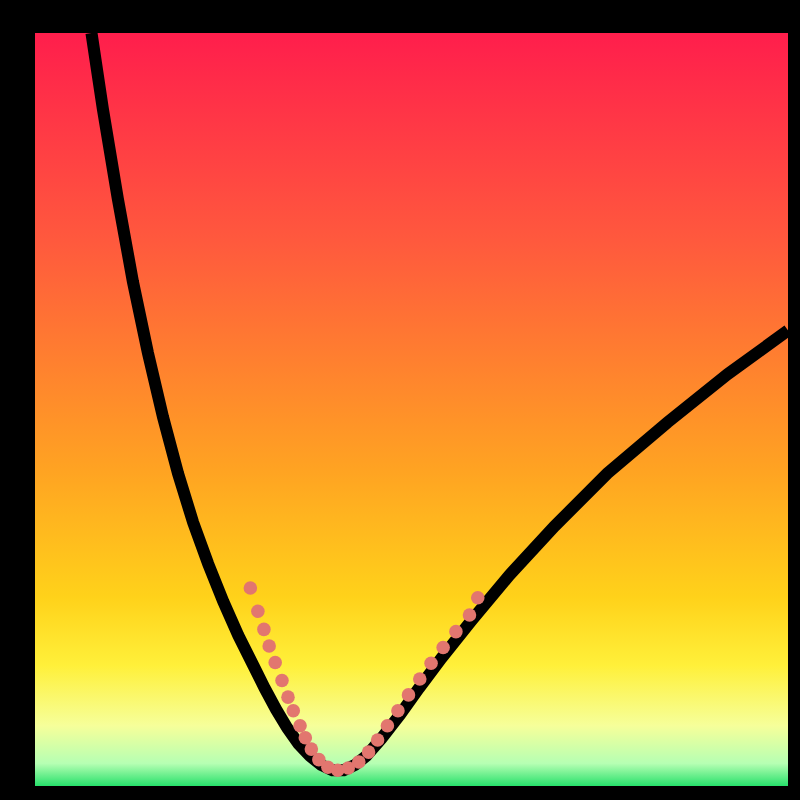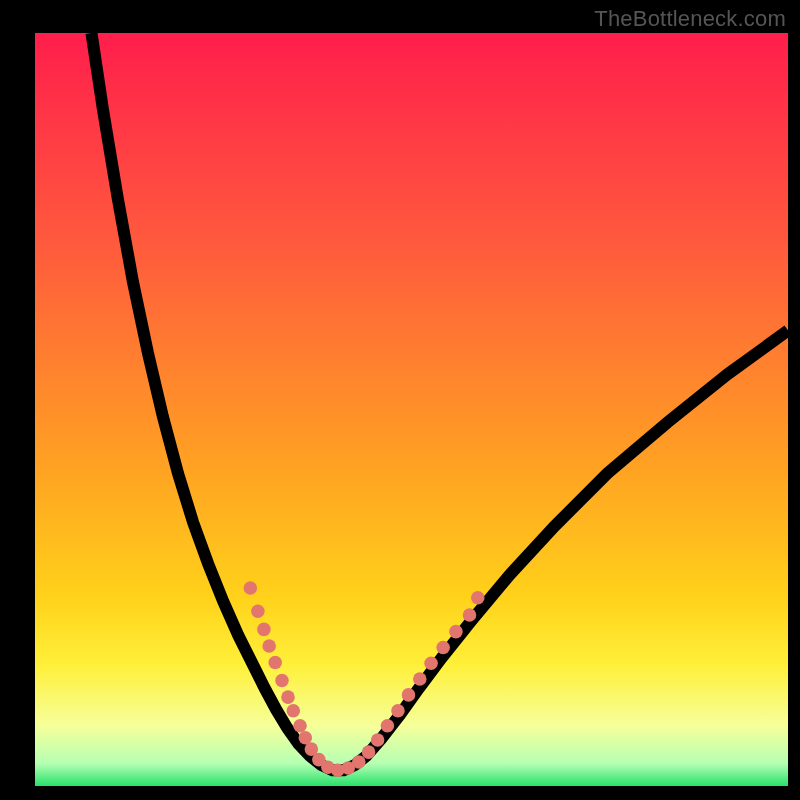--- a/index.html
+++ b/index.html
@@ -97,14 +97,13 @@
           <circle cx="49.6" cy="87.9" r="0.9" class="marker" fill="#e2766f"></circle>
           <circle cx="51.1" cy="85.8" r="0.9" class="marker" fill="#e2766f"></circle>
           <circle cx="52.6" cy="83.7" r="0.9" class="marker" fill="#e2766f"></circle>
           <circle cx="54.2" cy="81.6" r="0.9" class="marker" fill="#e2766f"></circle>
           <circle cx="55.9" cy="79.5" r="0.9" class="marker" fill="#e2766f"></circle>
           <circle cx="57.7" cy="77.3" r="0.9" class="marker" fill="#e2766f"></circle>
           <circle cx="58.8" cy="75" r="0.9" class="marker" fill="#e2766f"></circle>
         </g>
     </svg>
   </div>
-  <div class="watermark">TheBottleneck.com</div>
 </div>
 
 </body></html>

